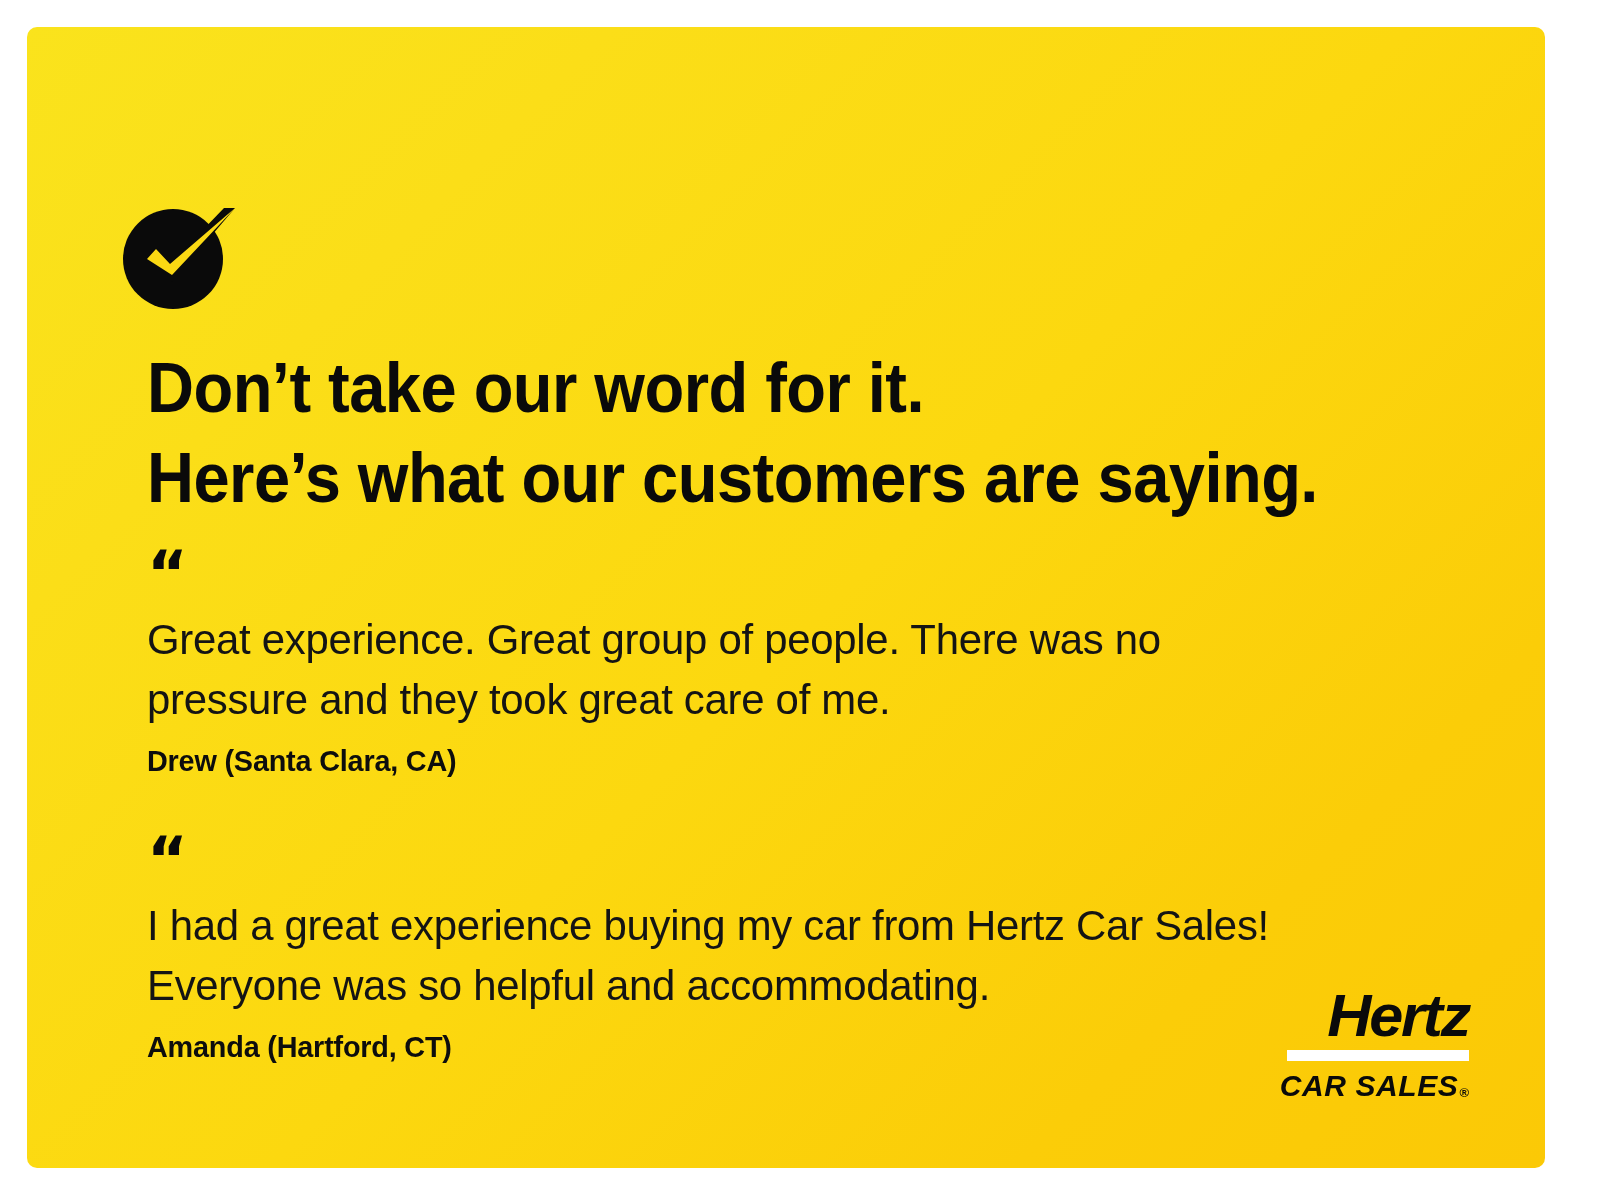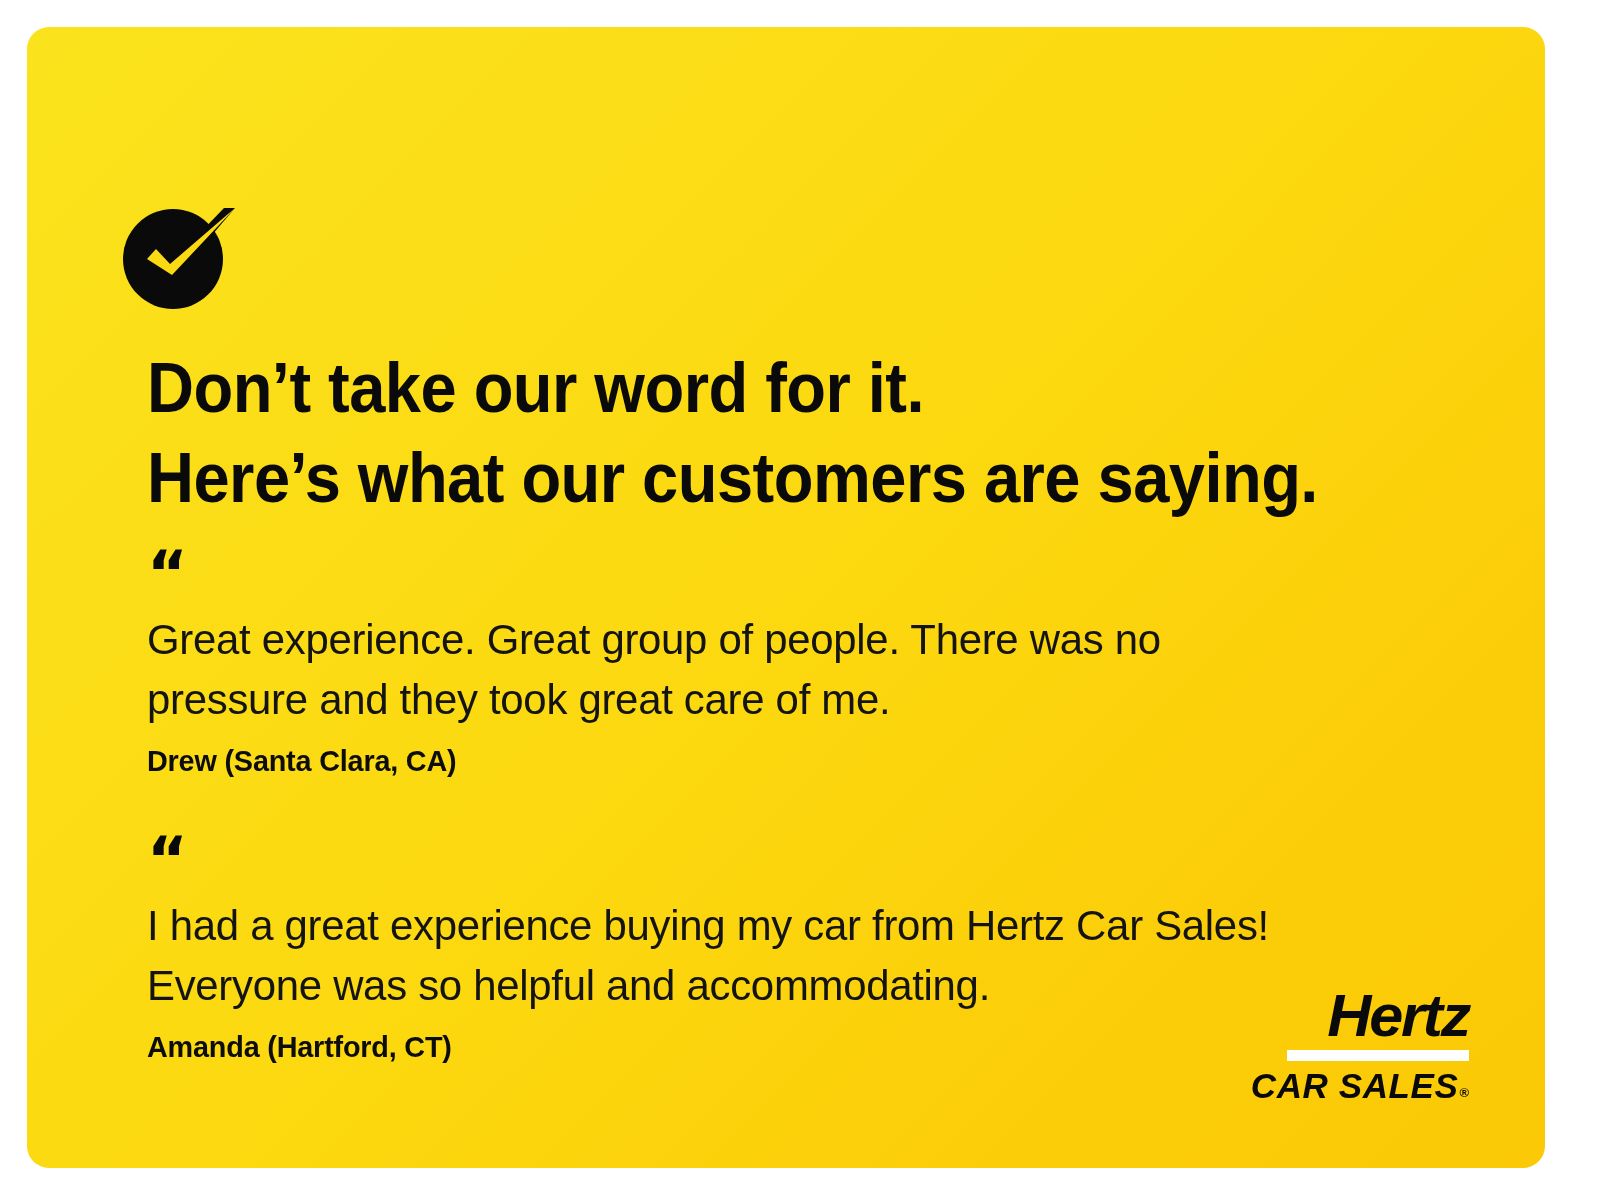--- a/index.html
+++ b/index.html
@@ -13,21 +13,21 @@
     overflow: hidden;
     font-family: "Liberation Sans", sans-serif;
   }
 
   #testimonial-card {
     position: absolute;
     left: 27px;
     top: 27px;
     width: 1518px;
     height: 1141px;
-    border-radius: 22px;
+    border-radius: 10px;
     background: linear-gradient(135deg, #FAE31C 0%, #FBDE18 22%, #FCD80F 52%, #FBCD08 80%, #FBC906 100%);
     overflow: hidden;
   }
 
   
   .check-badge {
     position: absolute;
     left: 96px;
     top: 176px;
     width: 130px;
@@ -135,21 +135,21 @@
     display: flex;
     align-items: flex-end;
     justify-content: flex-end;
     margin-top: 9px;
   }
   .hertz-sub {
     color: #0a0a0a;
     font-family: "Liberation Sans", sans-serif;
     font-weight: 700;
     font-style: italic;
-    font-size: 35px;
+    font-size: 30px;
     line-height: 32px;
     letter-spacing: 0.6px;
     white-space: nowrap;
   }
   .hertz-reg {
     color: #0a0a0a;
     font-family: "Liberation Sans", sans-serif;
     font-weight: 700;
     font-size: 13px;
     line-height: 13px;

